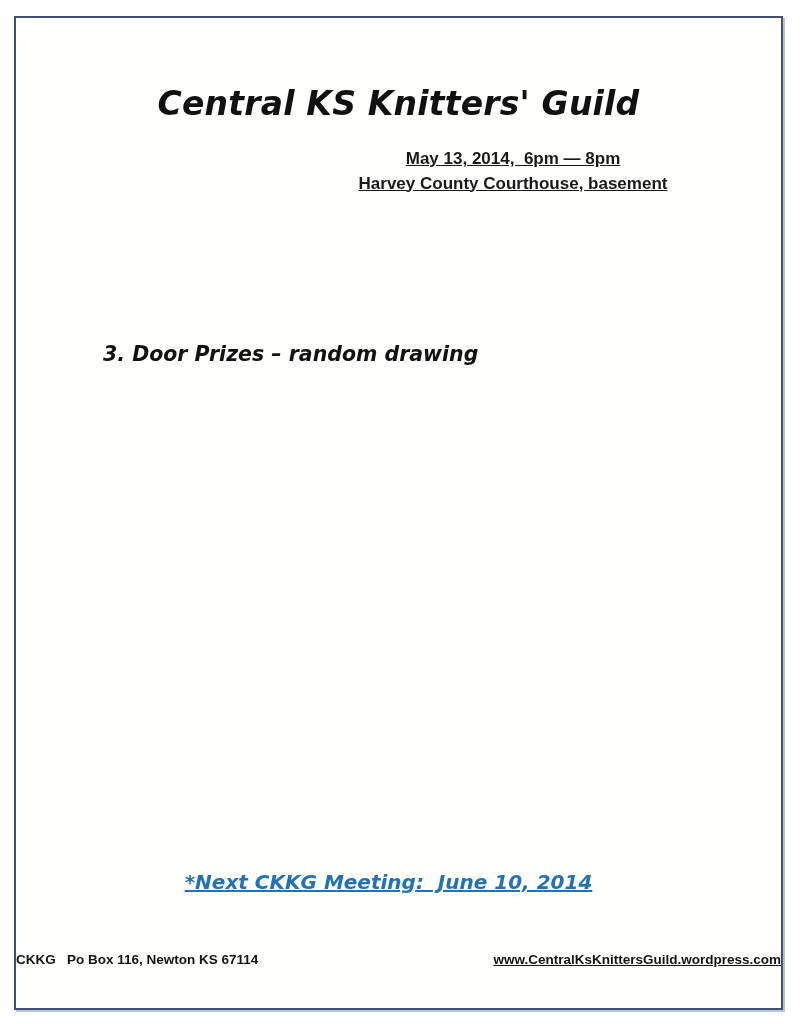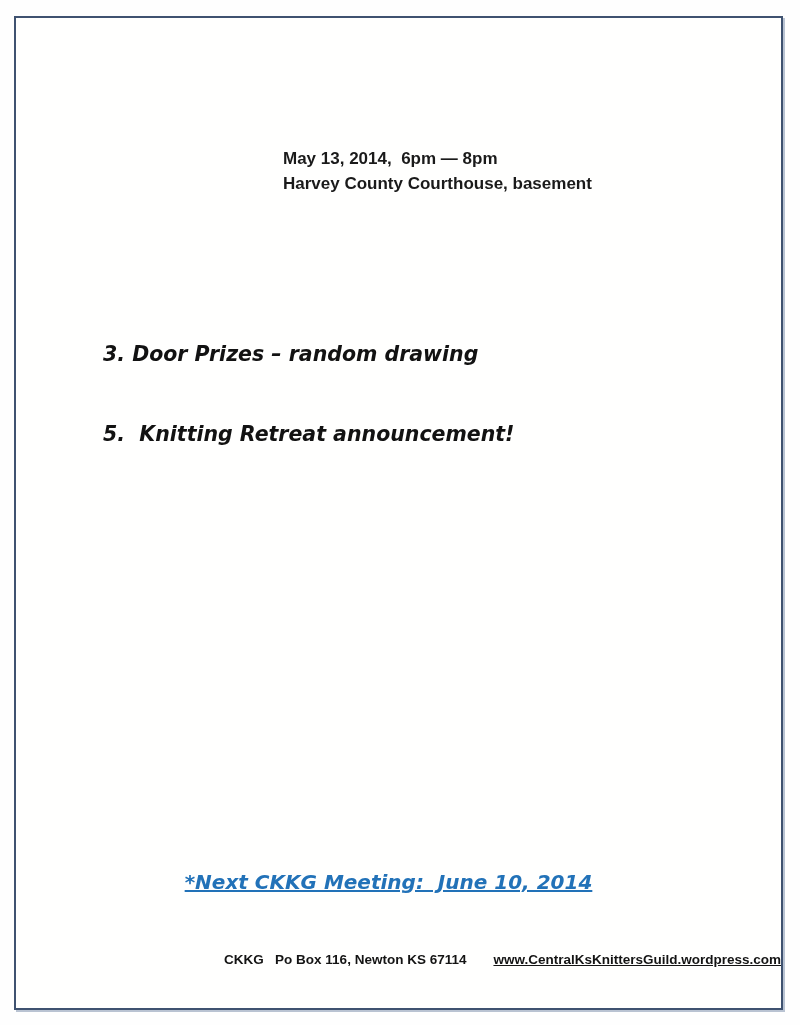--- a/index.html
+++ b/index.html
@@ -72,26 +72,27 @@
     line-height: 40px;
     letter-spacing: 0.2px;
     color: #111111;
   }
 
   #meeting-details {
     position: absolute;
     right: 38px;
     top: 129px;
     width: 460px;
-    text-align: left;
+    text-align: center;
     font-family: "Liberation Sans", sans-serif;
     font-weight: bold;
     font-size: 17px;
     line-height: 24.5px;
     color: #1a1a1a;
+    text-decoration: underline;
   }
   #meeting-details .detail-line { display: block; white-space: pre; }
 
   
   #agenda-heading {
     position: absolute;
     left: 0;
     top: 233px;
     width: 765px;
     text-align: center;
@@ -159,56 +160,56 @@
     text-decoration: underline;
   }
 
   
   #footer {
     position: absolute;
     left: 0;
     top: 932px;
     width: 765px;
     display: flex;
-    justify-content: flex-end;
+    justify-content: space-between;
     align-items: baseline;
     font-family: "Liberation Sans", sans-serif;
     font-weight: bold;
     font-size: 13.5px;
     line-height: 20px;
     color: #141414;
   }
   #footer-address { white-space: pre; }
   #footer-website { white-space: pre; margin-left: 27px; text-decoration: underline; }
 </style>
 </head>
 <body>
 
 <div id="page">
 
   <div id="page-border"></div>
   <div id="page-shadow"></div>
 
   <div id="content">
 
+    <div id="doc-title" class="comic">Central KS Knitters' Guild</div>
 
     <div id="meeting-details">
       <span class="detail-line">May 13, 2014,  6pm — 8pm</span>
       <span class="detail-line">Harvey County Courthouse, basement</span>
     </div>
 
 
     <div id="agenda-list">
 
 
 
       <div class="agenda-item comic">3. Door Prizes – random drawing</div>
 
 
-      <div class="agenda-item comic" style="margin-top: 34px;">5.  Knitting Retreat announcement!</div>
 
     </div>
 
     <div id="next-meeting" class="comic">*Next CKKG Meeting:  June 10, 2014</div>
 
     <div id="footer">
       <span id="footer-address">CKKG   Po Box 116, Newton KS 67114</span>
       <span id="footer-website">www.CentralKsKnittersGuild.wordpress.com</span>
     </div>
 

